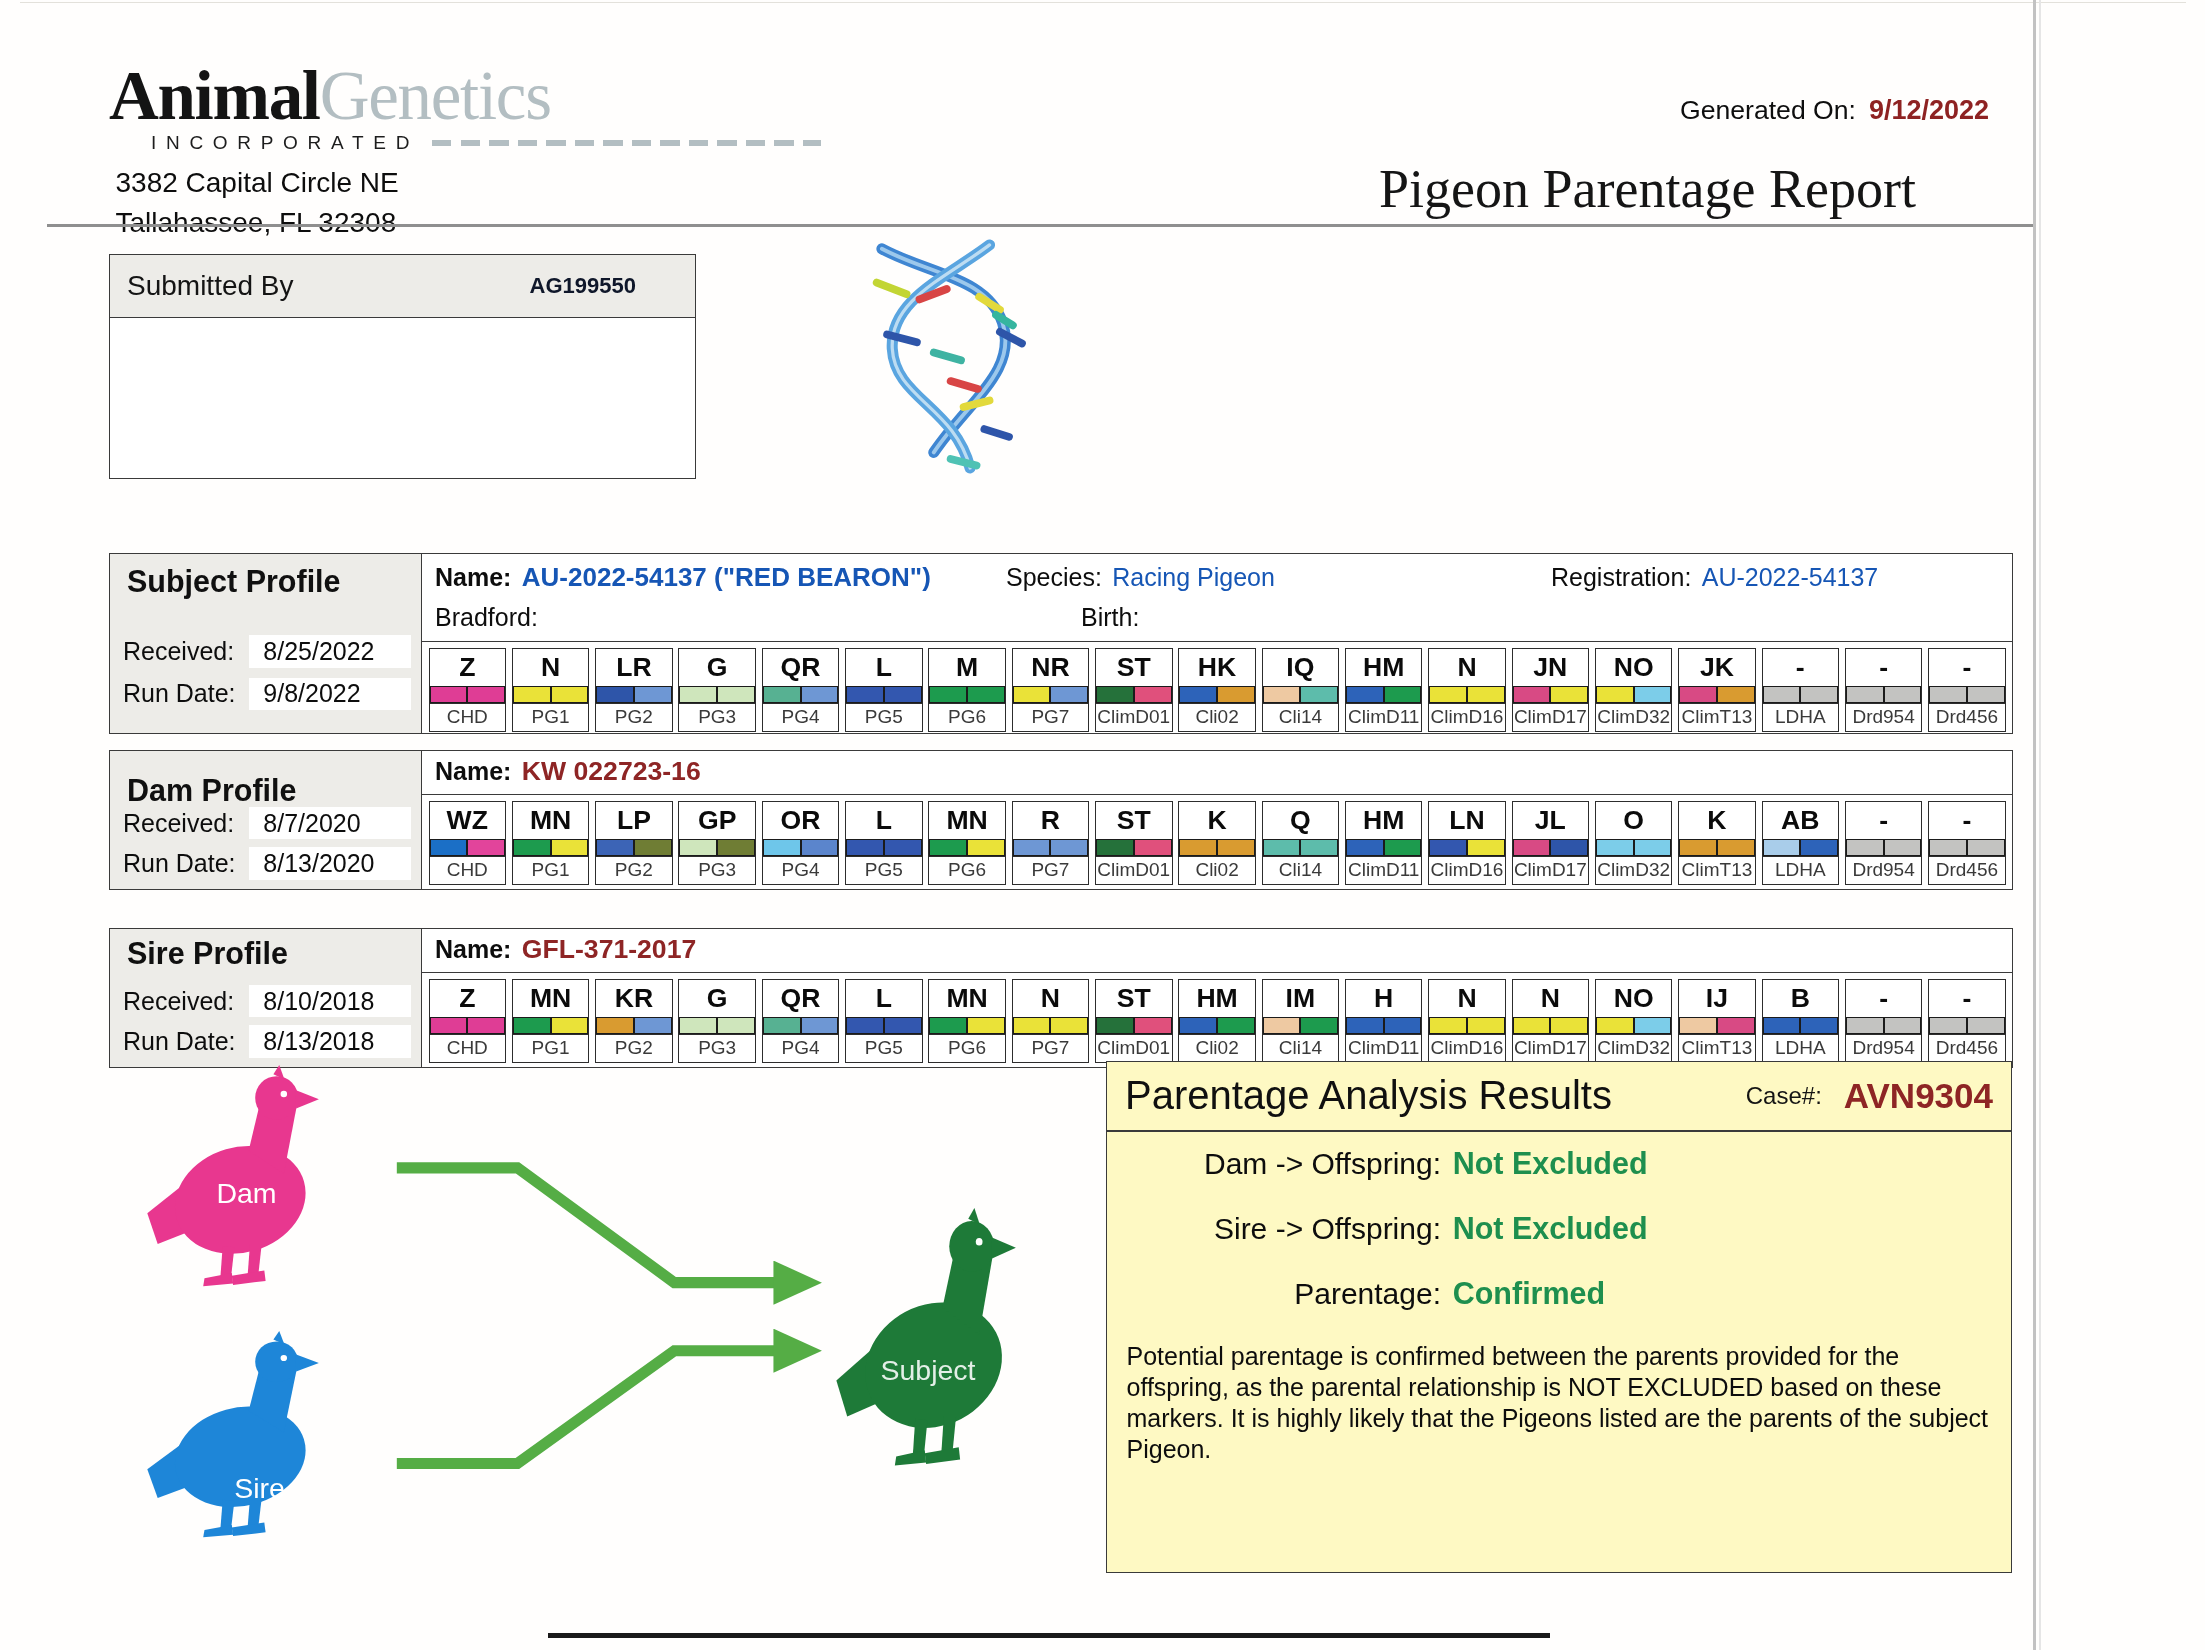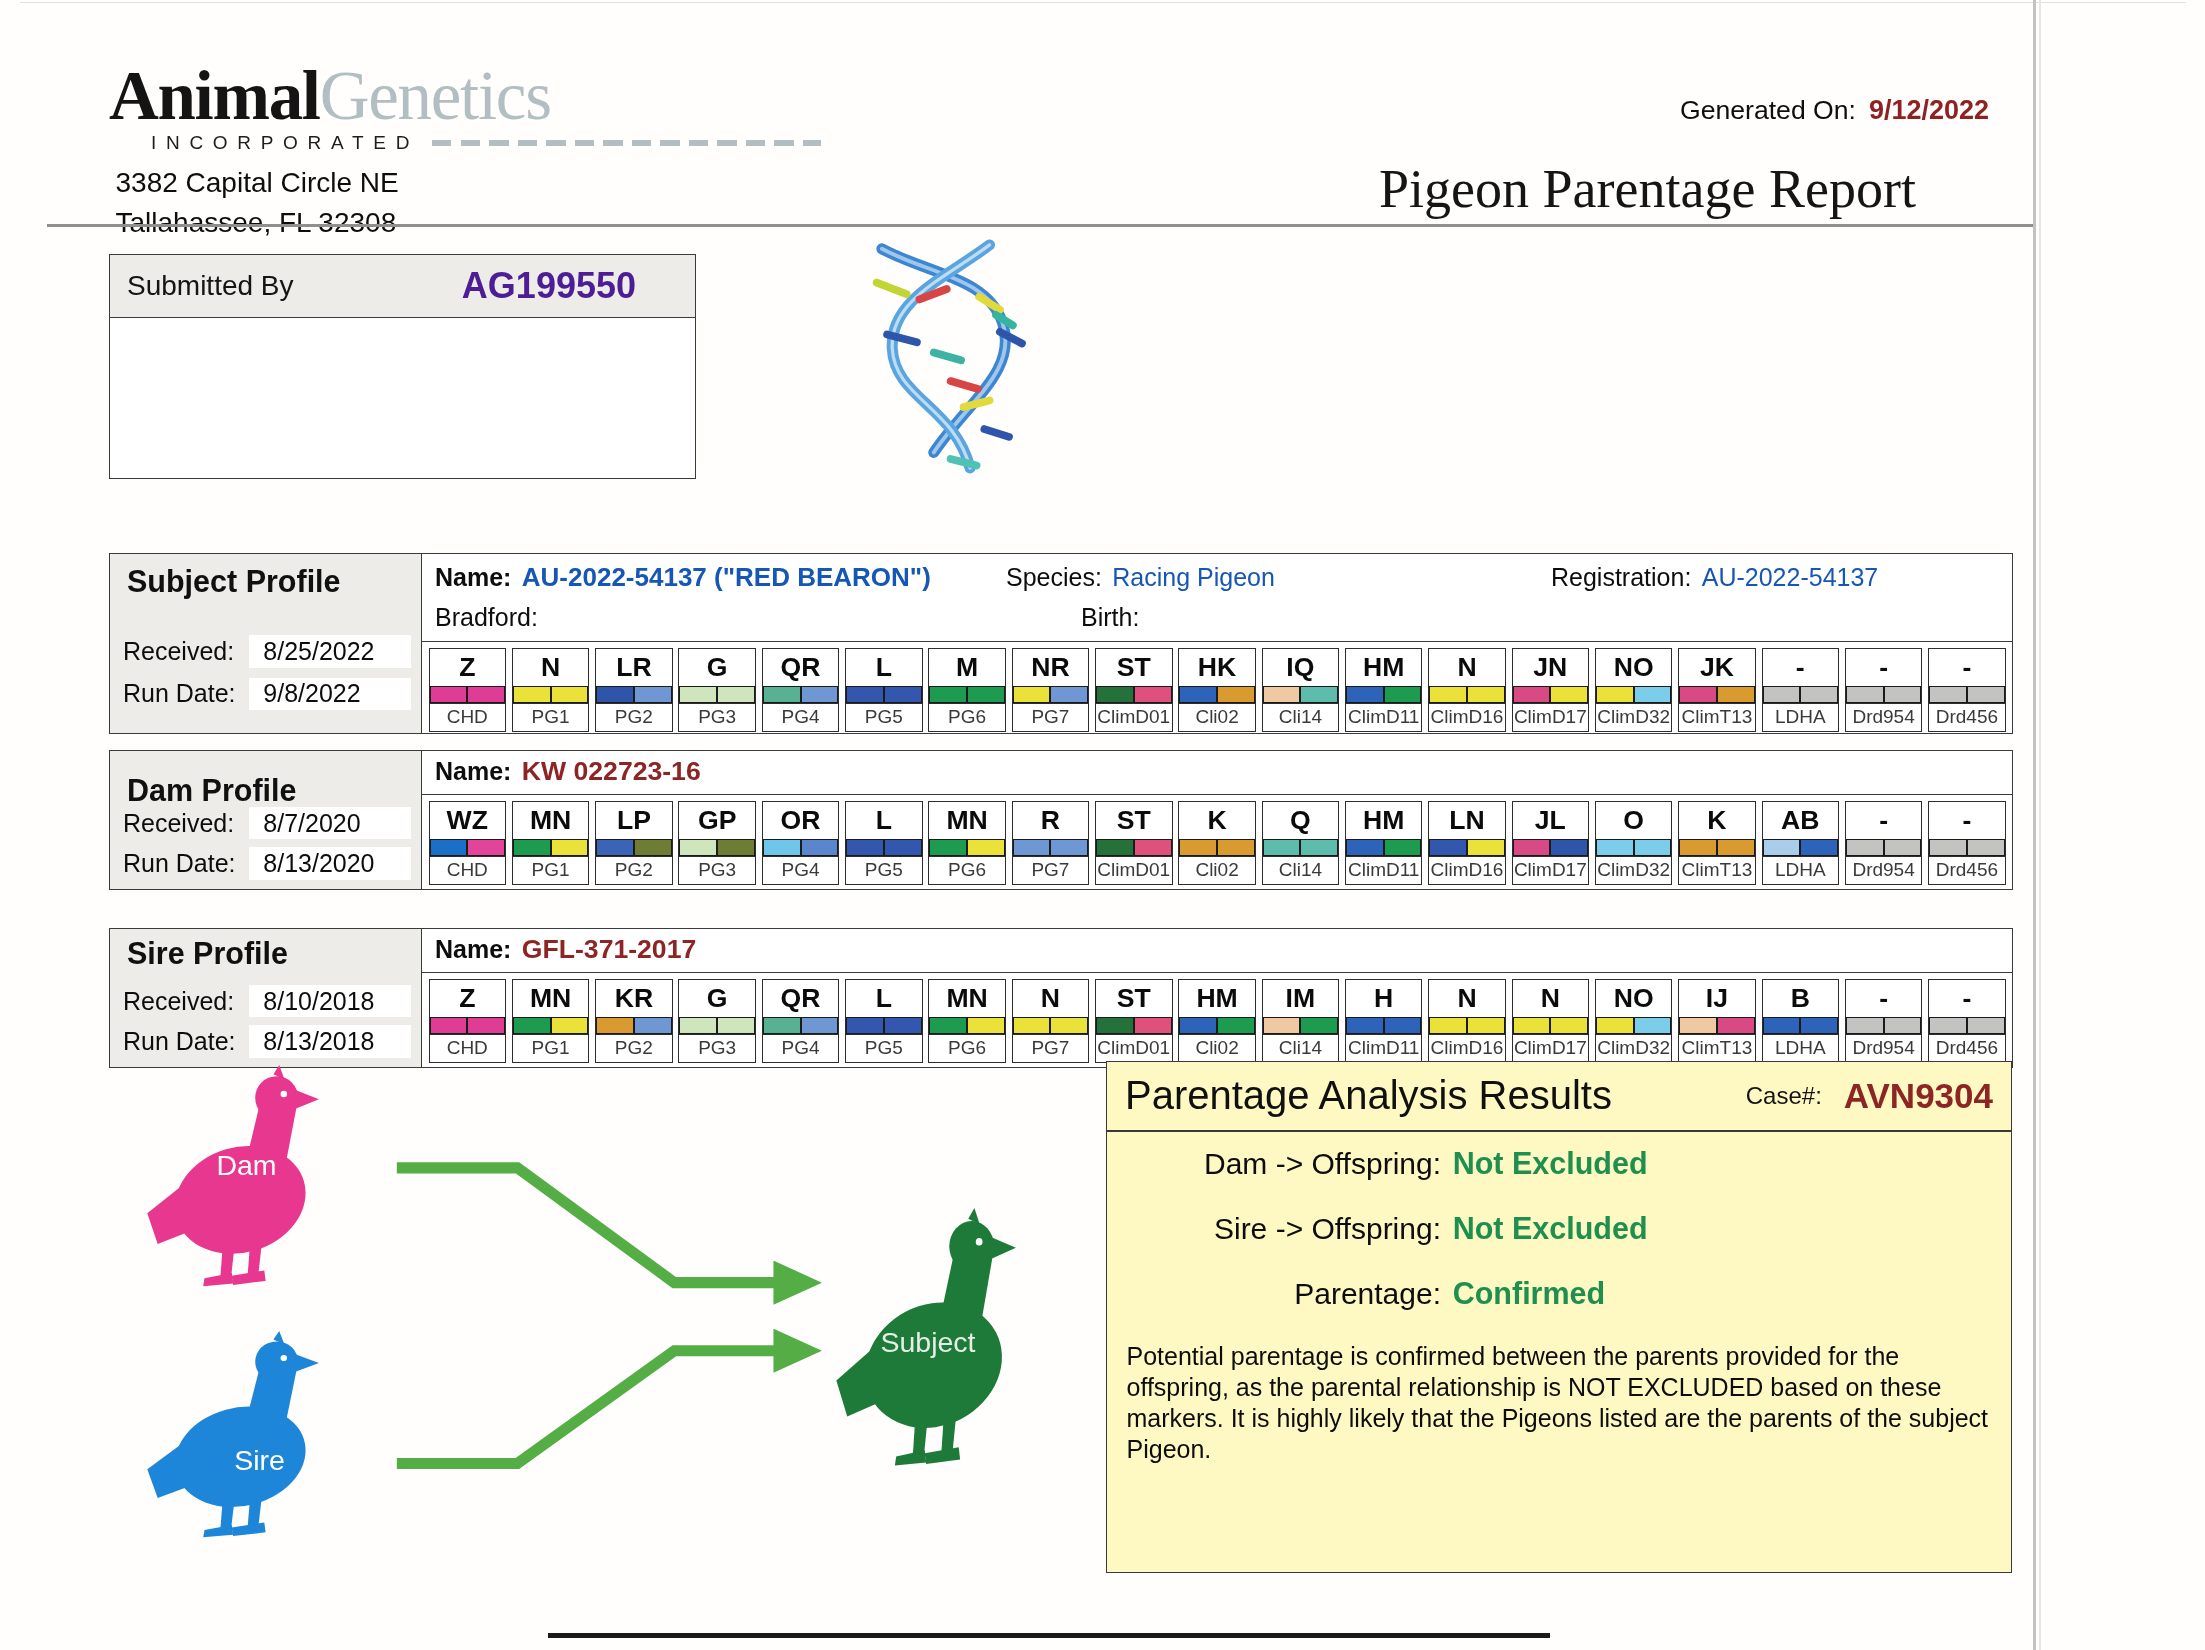--- a/index.html
+++ b/index.html
@@ -18,21 +18,21 @@
   .brand-address{margin:9px 0 0 6.5px;font-size:28px;line-height:1.42;color:#0d0d0d;}
   .generated{position:absolute;left:1680px;top:95px;font-size:26.6px;white-space:nowrap;}
   .generated b{color:#8e2222;margin-left:13px;font-size:27px;}
   .report-title{position:absolute;left:1265px;top:158px;width:765px;text-align:center;
     font-family:"Liberation Serif",serif;font-size:54px;color:#151515;white-space:nowrap;}
   .header-rule{position:absolute;left:47px;top:224px;width:1986px;height:2.6px;background:#8f8f8f;}
   
   .submitted-box{position:absolute;left:109px;top:254px;width:585px;height:223px;border:1.9px solid #3a3a3a;background:#fff;}
   .sb-head{height:62px;background:#edece8;border-bottom:1.9px solid #3a3a3a;display:flex;align-items:center;padding:0 17px;}
   .sb-label{font-size:28px;color:#141414;}
-  .sb-id{margin-left:auto;margin-right:42px;font-size:36px;font-weight:bold;color:#4c1d95;}
+  .sb-id{margin-left:auto;margin-right:42px;font-size:22px;font-weight:bold;color:#0f172a;}
   .sb-body{padding:15.6px 17px;font-size:28px;line-height:1.42;color:#1656b5;}
   
   .dna-wrap{position:absolute;left:830px;top:237px;width:227px;height:248px;}
   
   .profile{position:absolute;left:109px;width:1902px;border:1.9px solid #3a3a3a;background:#fff;display:flex;}
   .p-left{width:311px;background:#edece8;border-right:1.9px solid #3a3a3a;position:relative;flex:0 0 311px;}
   .p-title{font-size:30.5px;font-weight:bold;color:#101010;padding:10.4px 0 0 17px;}
   .p-dates{position:absolute;left:0;right:0;bottom:13px;}
   .p-row{display:flex;align-items:center;margin:0 10.4px 9.7px 13px;}
   .p-lbl{width:126px;font-size:25px;text-align:left;color:#0d0d0d;}
@@ -49,21 +49,21 @@
   .fvalue{font-size:25px;color:#1656b5;margin-left:10.4px;white-space:nowrap;}
   .fvalue.b{font-weight:bold;font-size:26px;}
   .fvalue.red{color:#8e2525;font-weight:bold;font-size:26.6px;}
   .p-markers{display:flex;gap:5.8px;padding:5.8px 6.5px 0 6.5px;}
   .marker{flex:1;border:1.9px solid #2d2d2d;background:#fff;display:flex;flex-direction:column;}
   .m-allele{height:37px;display:flex;align-items:center;justify-content:center;font-size:26.6px;font-weight:bold;color:#0b0b0b;}
   .m-band{display:flex;height:17px;}
   .m-band span{flex:1;border:1.3px solid #1b1b1b;}
   .m-label{border-top:1.9px solid #2d2d2d;height:27px;display:flex;align-items:center;justify-content:center;font-size:19px;color:#3a3a3a;}
   
-  .pigeon-label{position:absolute;font-size:28.5px;color:#ffffff;text-align:center;}
+  .pigeon-label{position:absolute;font-size:28.5px;color:#ffffff;text-align:center;margin-top:28px;}
   
   .results-box{position:absolute;left:1106px;top:1061px;width:904px;height:510px;border:1.9px solid #3a3a3a;background:#fef9c3;}
   .r-head{display:flex;align-items:center;padding:10.4px 18px;height:47px;border-bottom:2.6px solid #3a3a3a;}
   .r-title{font-size:40px;color:#101010;white-space:nowrap;}
   .r-case-label{margin-left:auto;margin-right:22px;font-size:24px;color:#141414;}
   .r-case-value{font-size:35px;font-weight:bold;color:#8e2525;}
   .r-rows{margin-top:14px;}
   .r-row{display:flex;align-items:baseline;margin-bottom:30px;}
   .r-row-label{width:334px;text-align:right;font-size:30px;color:#0d0d0d;}
   .r-row-value{margin-left:11.7px;font-size:30.5px;font-weight:bold;color:#1e8f4e;}

